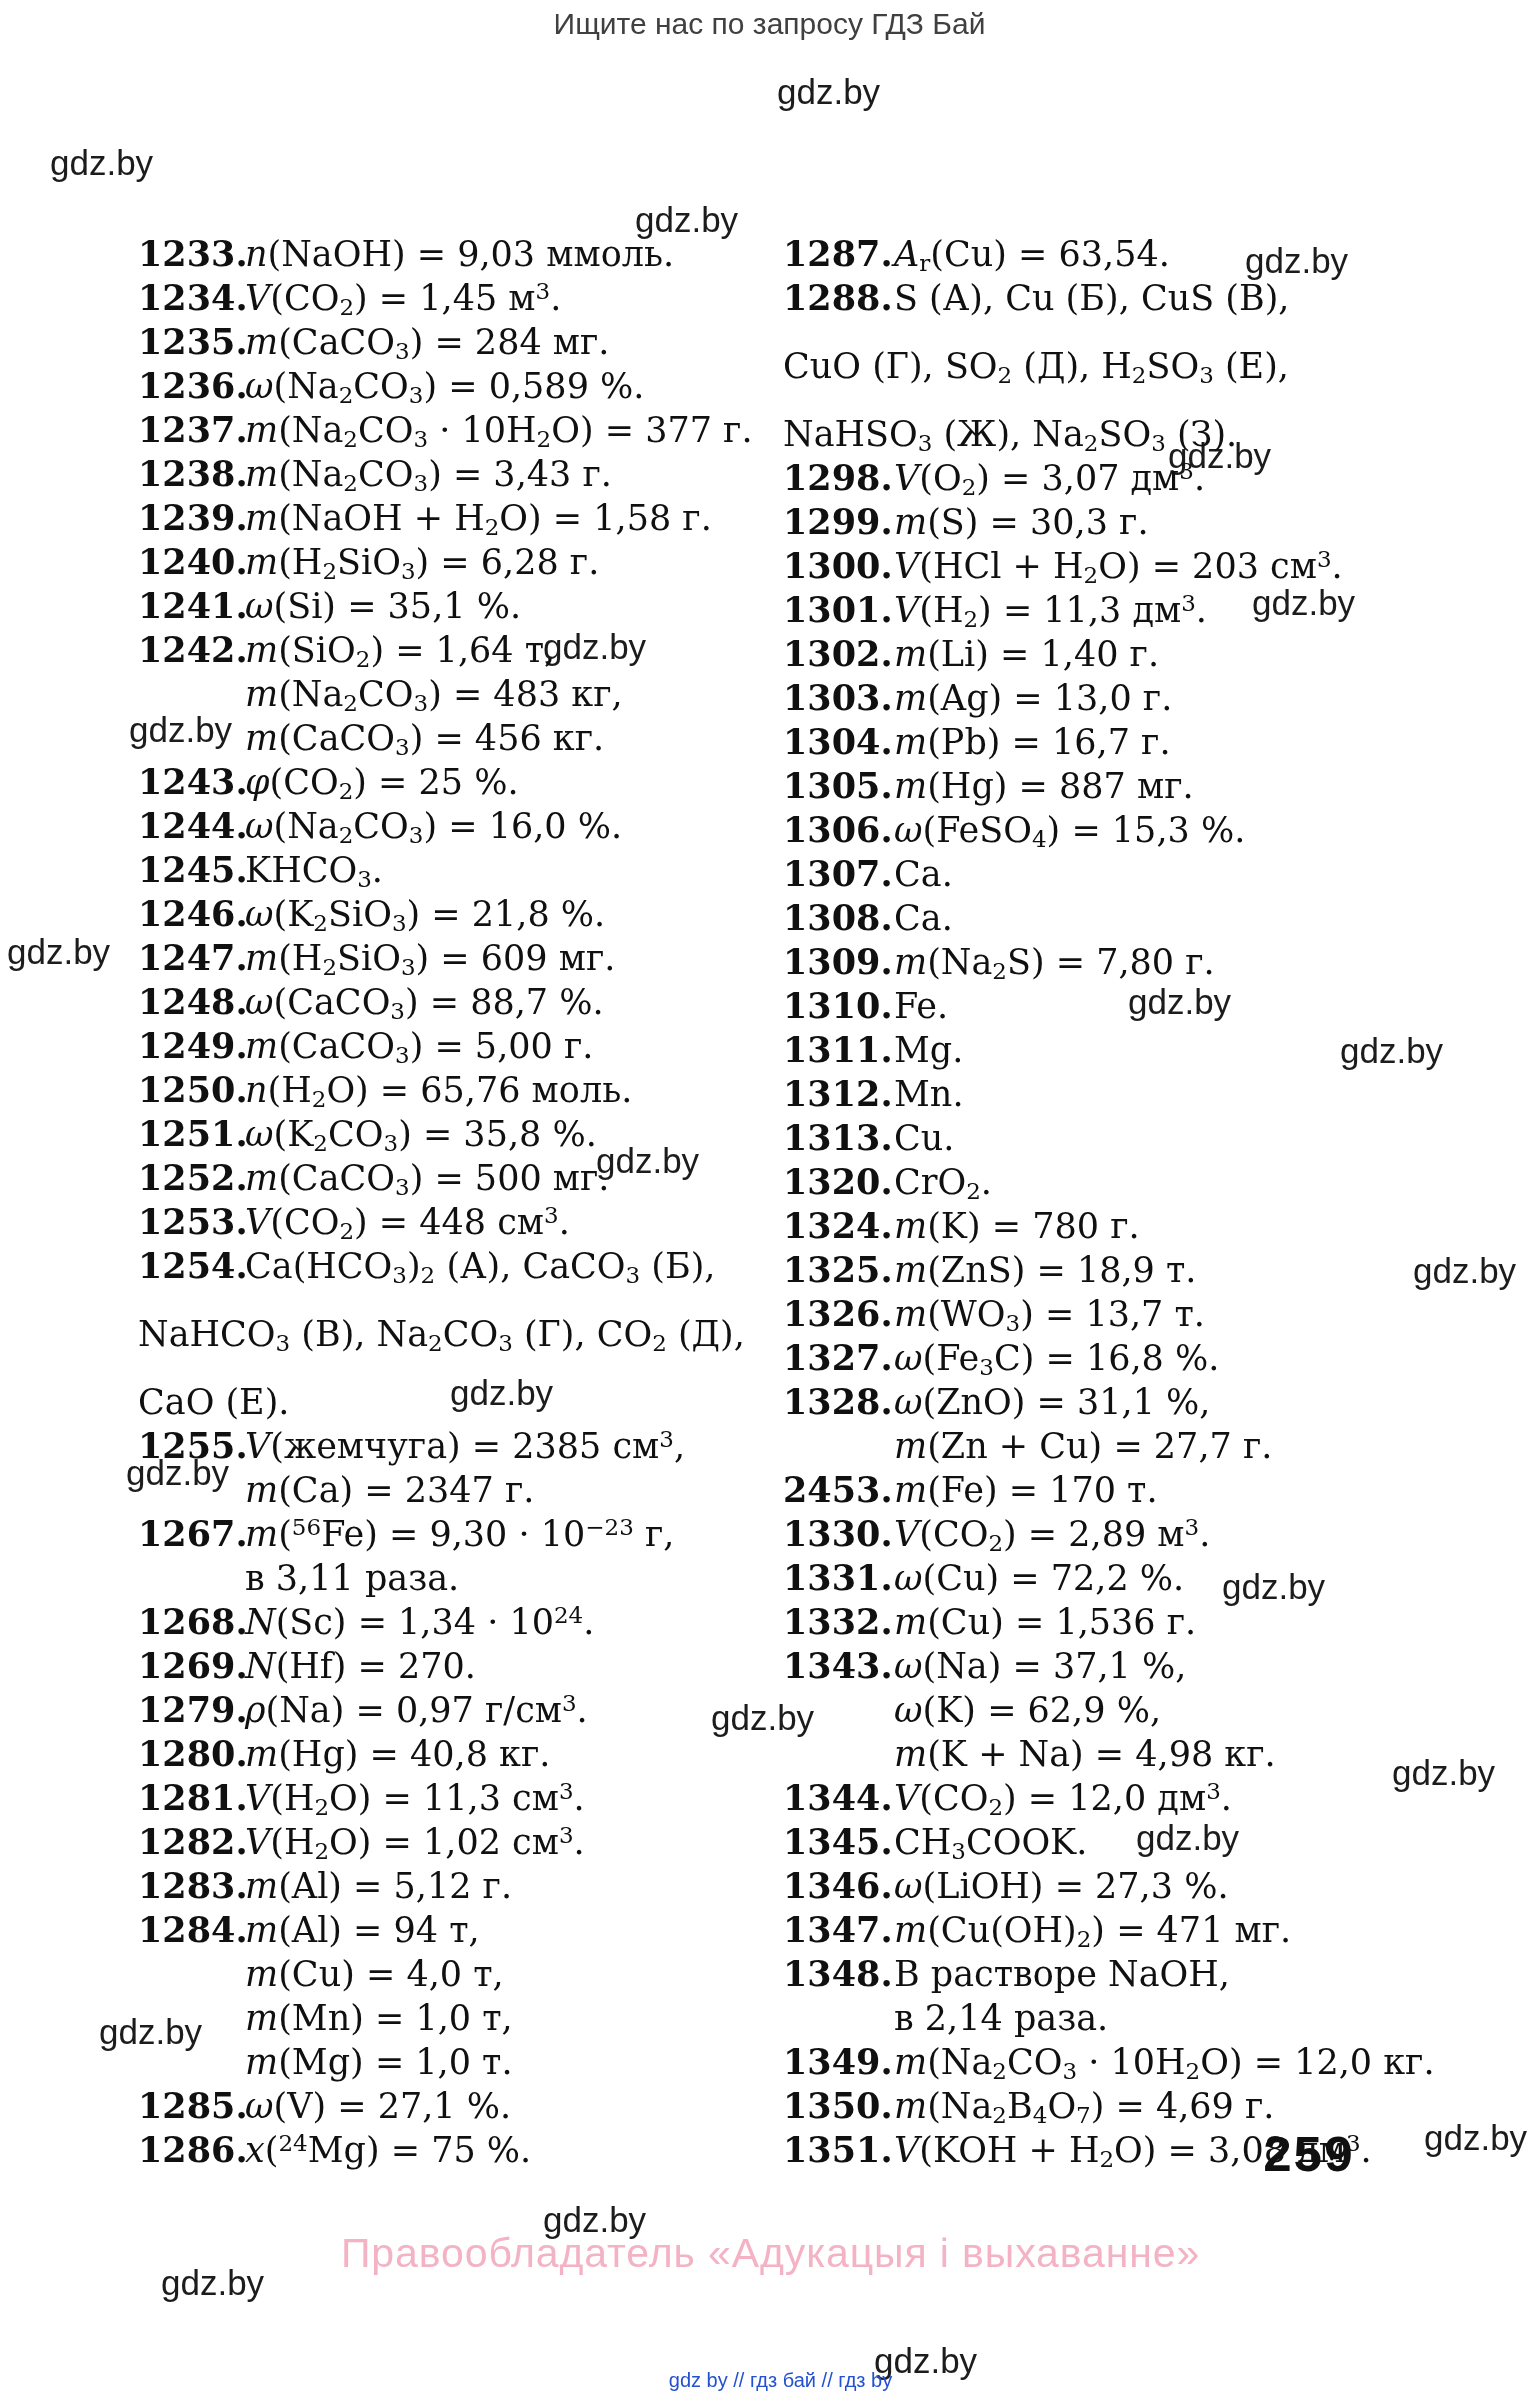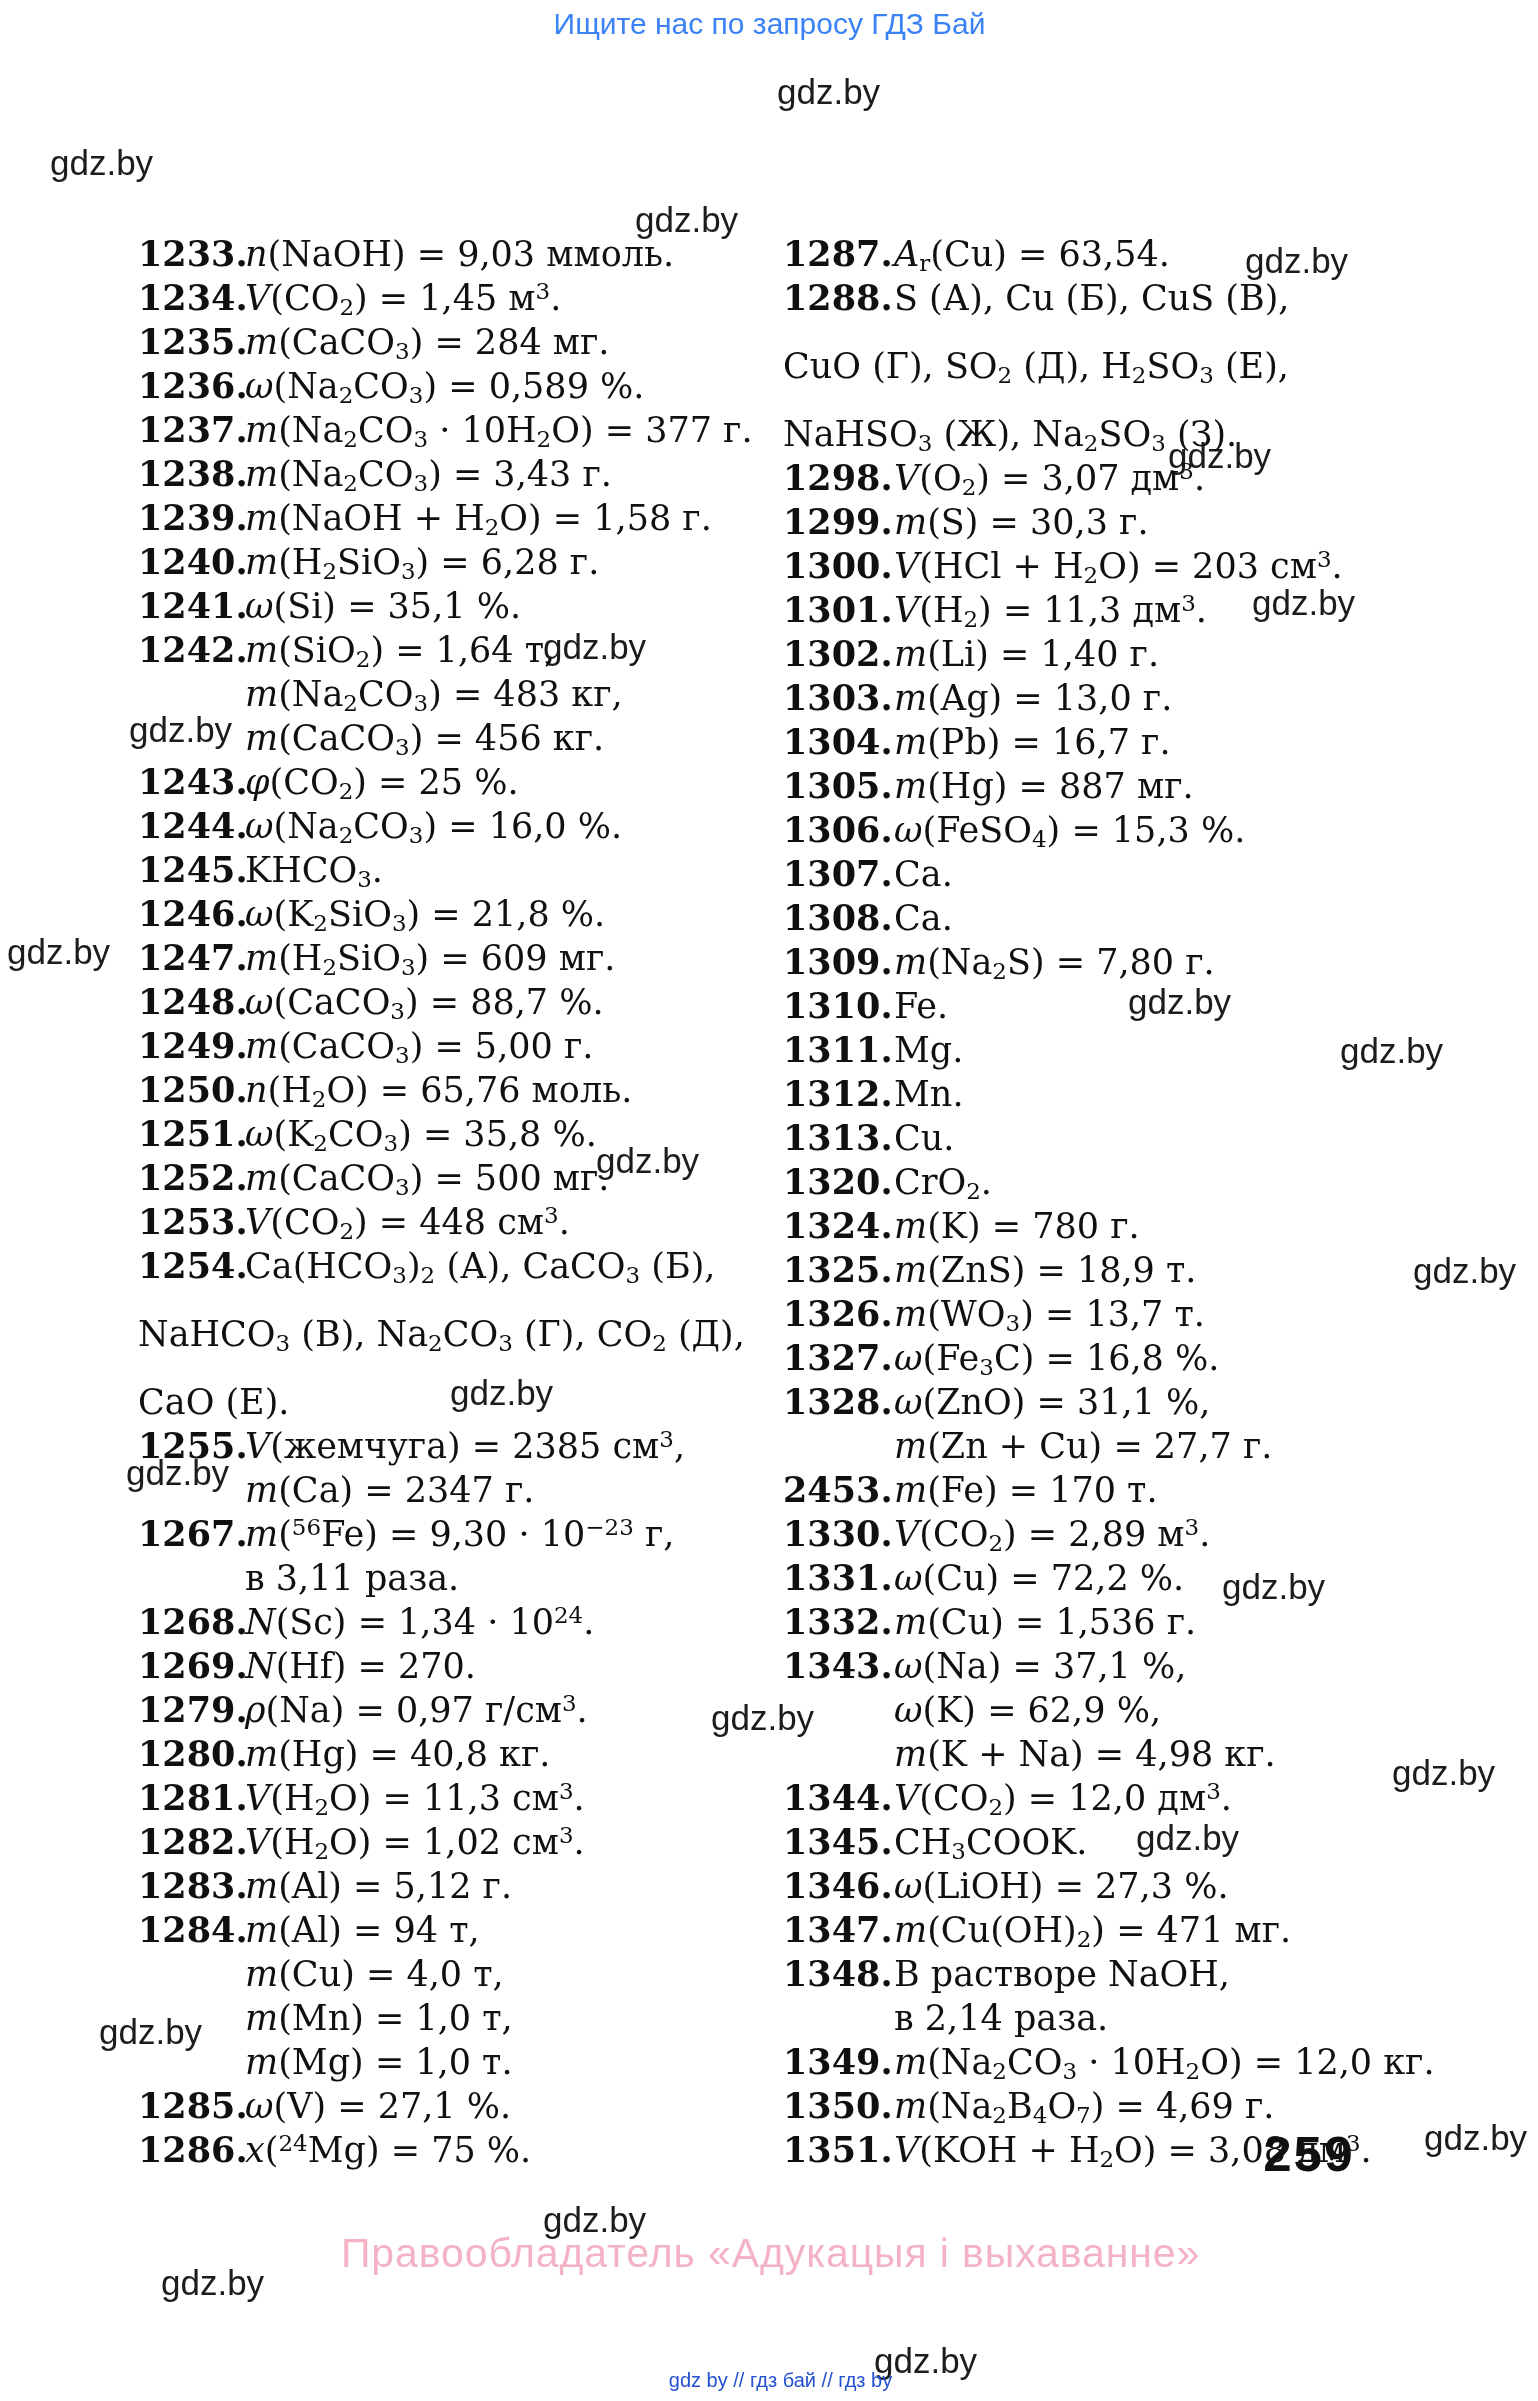--- a/index.html
+++ b/index.html
@@ -24,21 +24,21 @@
            font-family:Liberation Mono, monospace;}
   .copyright{position:absolute;left:321px;top:2230px;
              font-family:"Liberation Sans",sans-serif;font-size:41px;letter-spacing:0.9px;margin-left:20px;}
   .links{position:absolute;left:0;top:2369px;width:1539px;text-align:center;
          font-family:"Liberation Sans",sans-serif;font-size:20px;margin-left:11px;}
 </style>
 </head>
 <body>
 
 <div class="page">
-  <div class="promo" style="color: #3b82f6;">Ищите нас по запросу ГДЗ Бай</div>
+  <div class="promo" style="color: #404040;">Ищите нас по запросу ГДЗ Бай</div>
   <div id="watermarks">
       <span class="wm" style="left: 777px; top: 46px; color: rgb(28, 28, 28);">gdz.by</span>
       <span class="wm" style="left: 50px; top: 117px; color: rgb(28, 28, 28);">gdz.by</span>
       <span class="wm" style="left: 635px; top: 174px; color: rgb(28, 28, 28);">gdz.by</span>
       <span class="wm" style="left: 1245px; top: 215px; color: rgb(28, 28, 28);">gdz.by</span>
       <span class="wm" style="left: 1168px; top: 410px; color: rgb(28, 28, 28);">gdz.by</span>
       <span class="wm" style="left: 1252px; top: 557px; color: rgb(28, 28, 28);">gdz.by</span>
       <span class="wm" style="left: 543px; top: 601px; color: rgb(28, 28, 28);">gdz.by</span>
       <span class="wm" style="left: 129px; top: 684px; color: rgb(28, 28, 28);">gdz.by</span>
       <span class="wm" style="left: 7px; top: 906px; color: rgb(28, 28, 28);">gdz.by</span>

